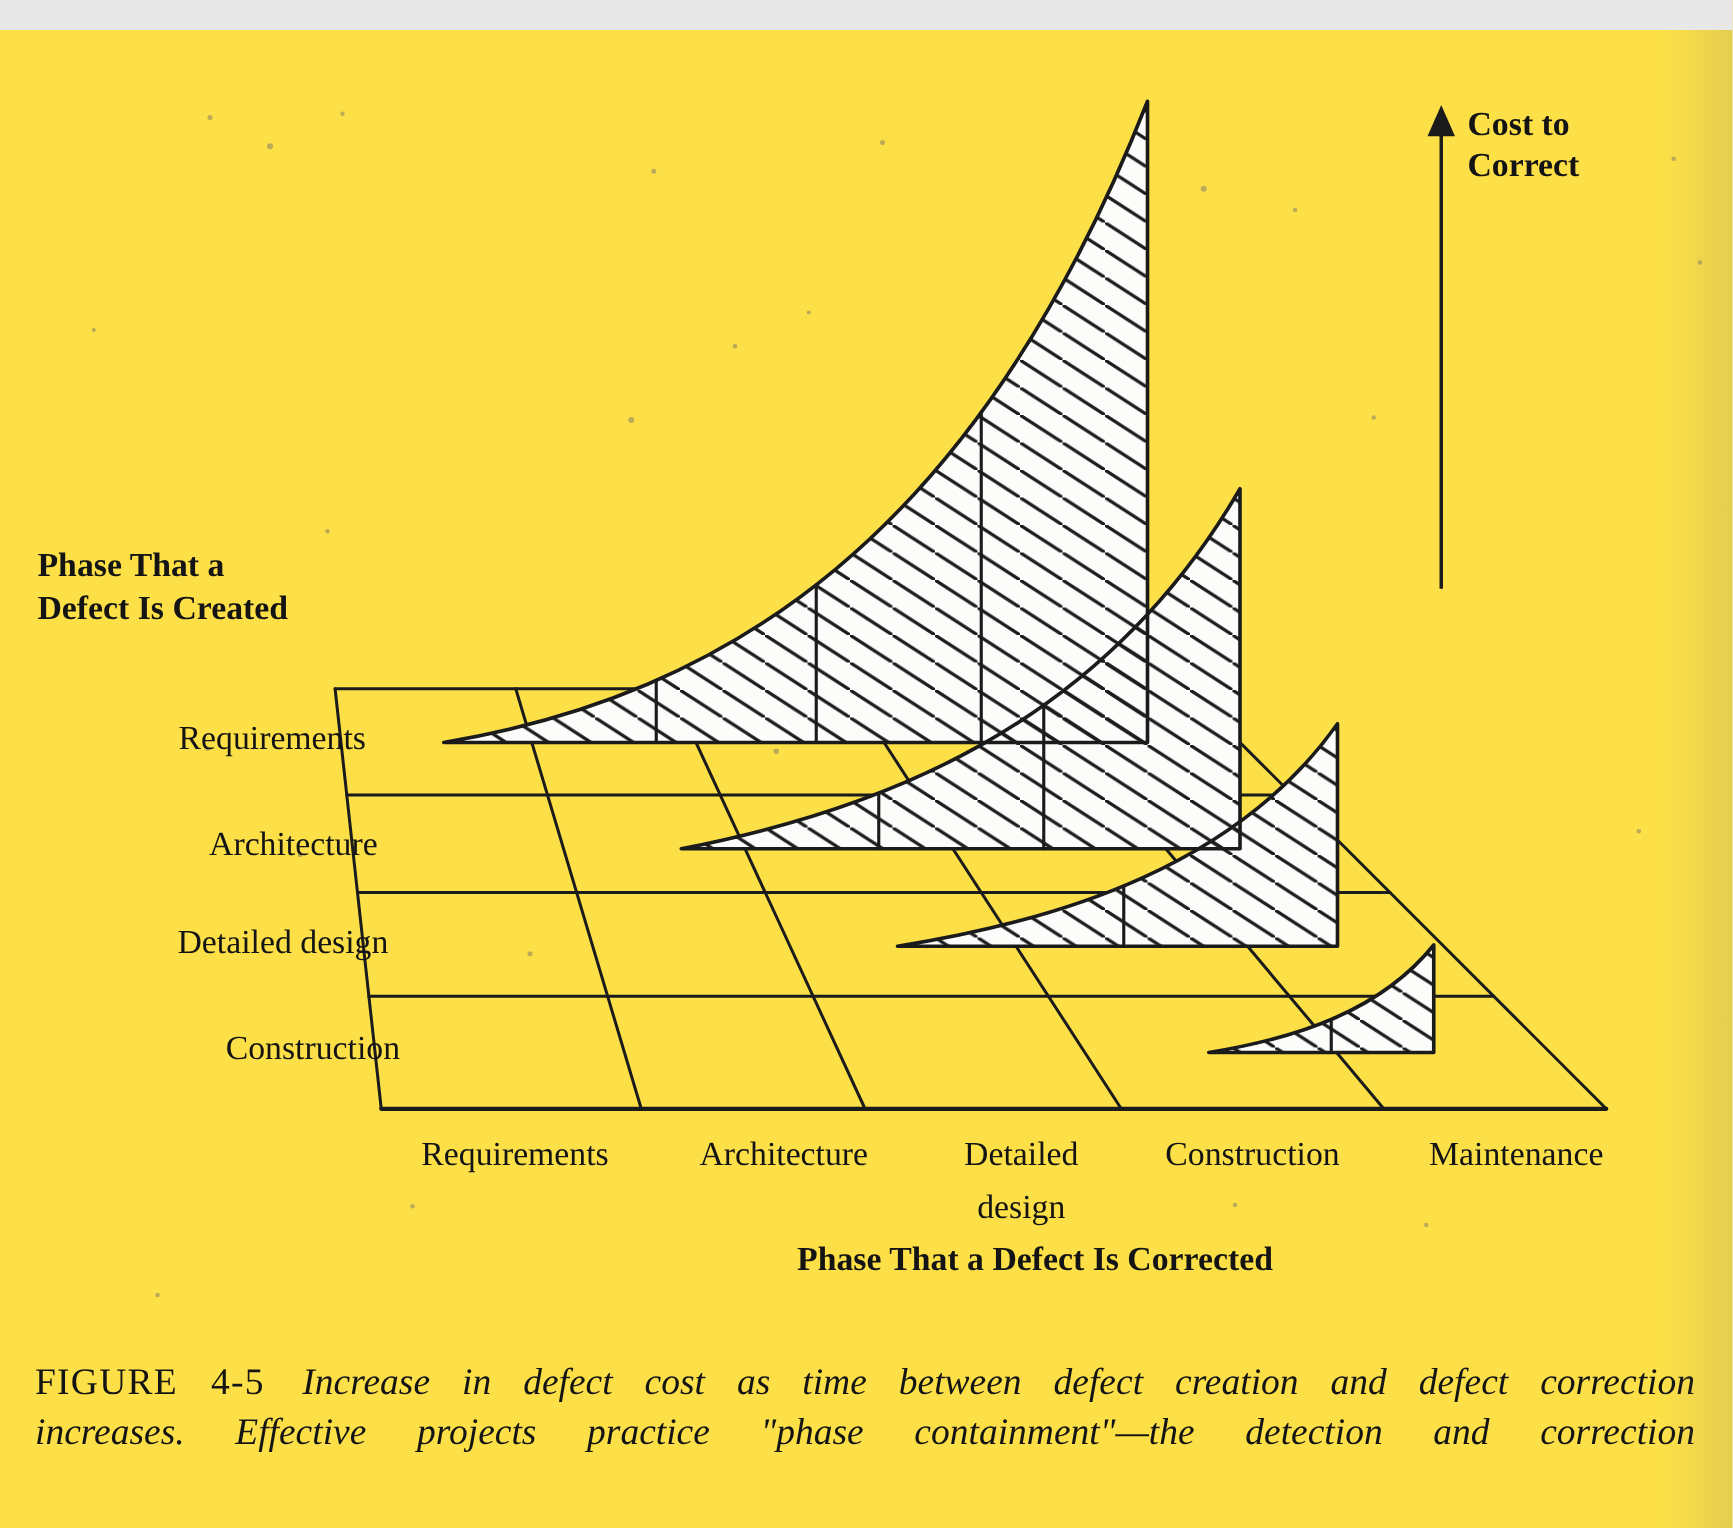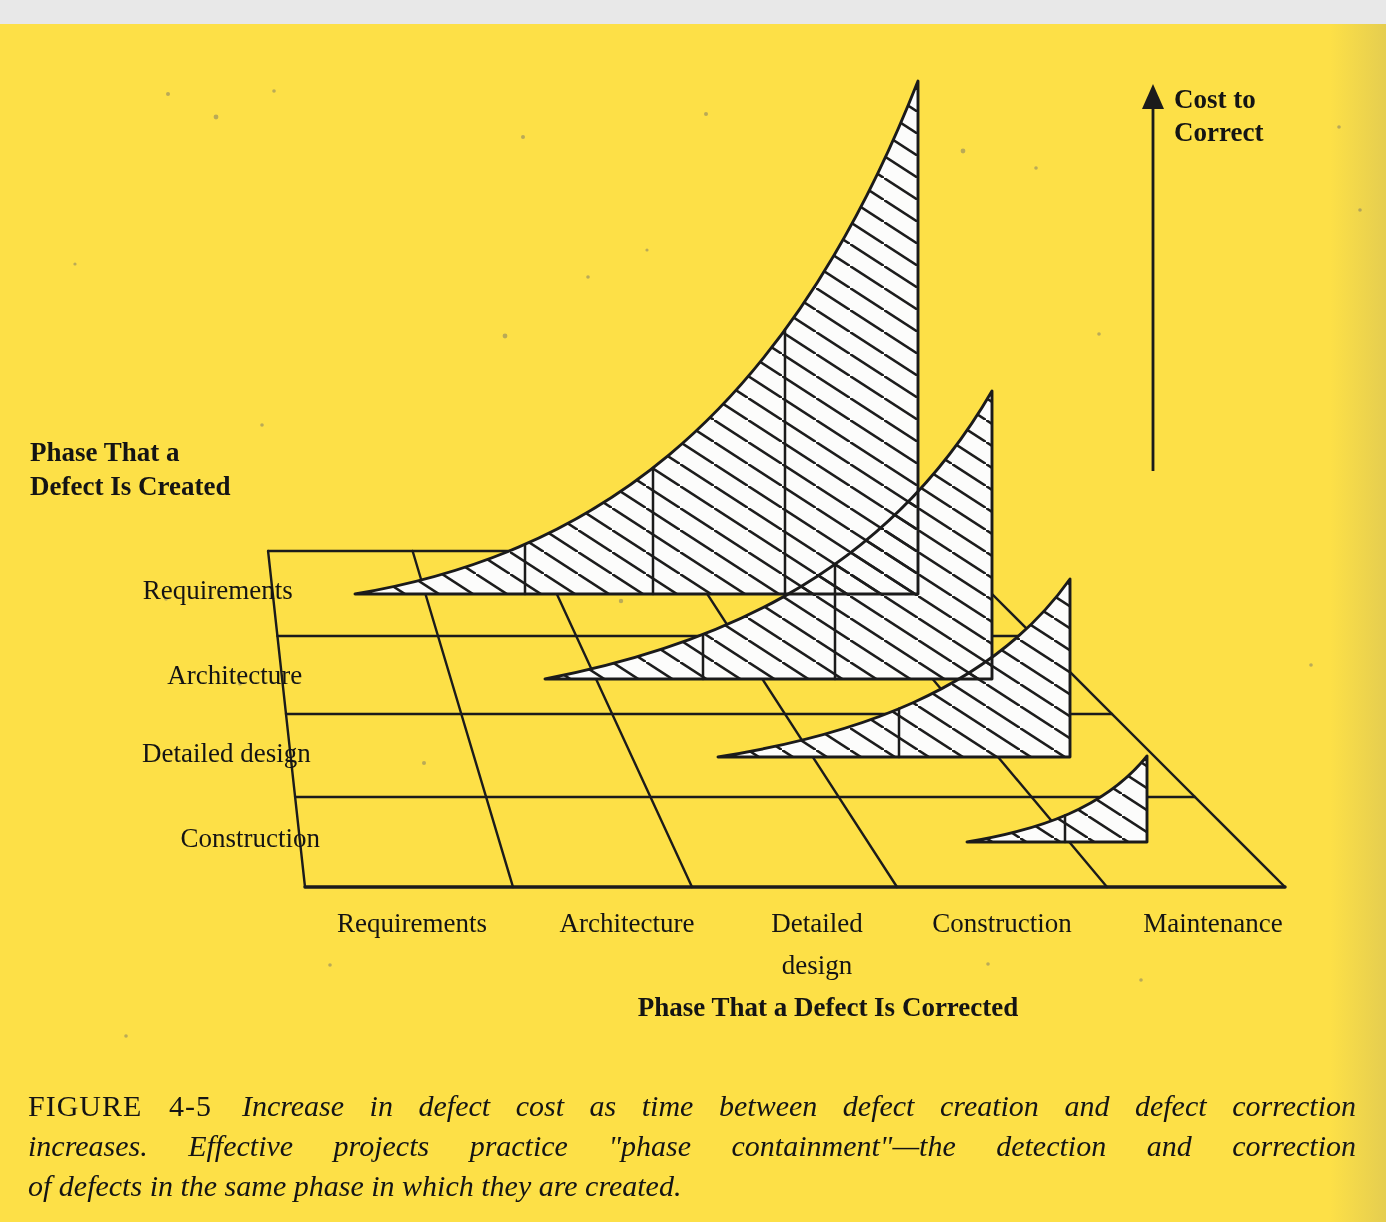--- a/index.html
+++ b/index.html
@@ -134,17 +134,16 @@
         <text x="817" y="908" text-anchor="middle" class="lbl"><tspan x="817" dy="0">Detailed</tspan><tspan x="817" dy="42">design</tspan></text>
         <text x="1002" y="908" text-anchor="middle" class="lbl"><tspan x="1002" dy="0">Construction</tspan></text>
         <text x="1213" y="908" text-anchor="middle" class="lbl"><tspan x="1213" dy="0">Maintenance</tspan></text>
         <text x="828" y="992" text-anchor="middle" class="lbl lbl-b" font-size="31">Phase That a Defect Is Corrected</text>
       </g>
     </svg>
 
   <div class="caption">
     <div class="cap-line"><span class="cap-label">FIGURE 4-5</span><span>Increase in defect cost as time between defect creation and defect correction</span></div>
     <div class="cap-line">increases. Effective projects practice "phase containment"—the detection and correction</div>
-    <div class="cap-line cap-last">of defects in the same phase in which they are created.</div>
   </div>
 
   <div class="scan-edge"></div>
 </div>
 
 </body></html>

